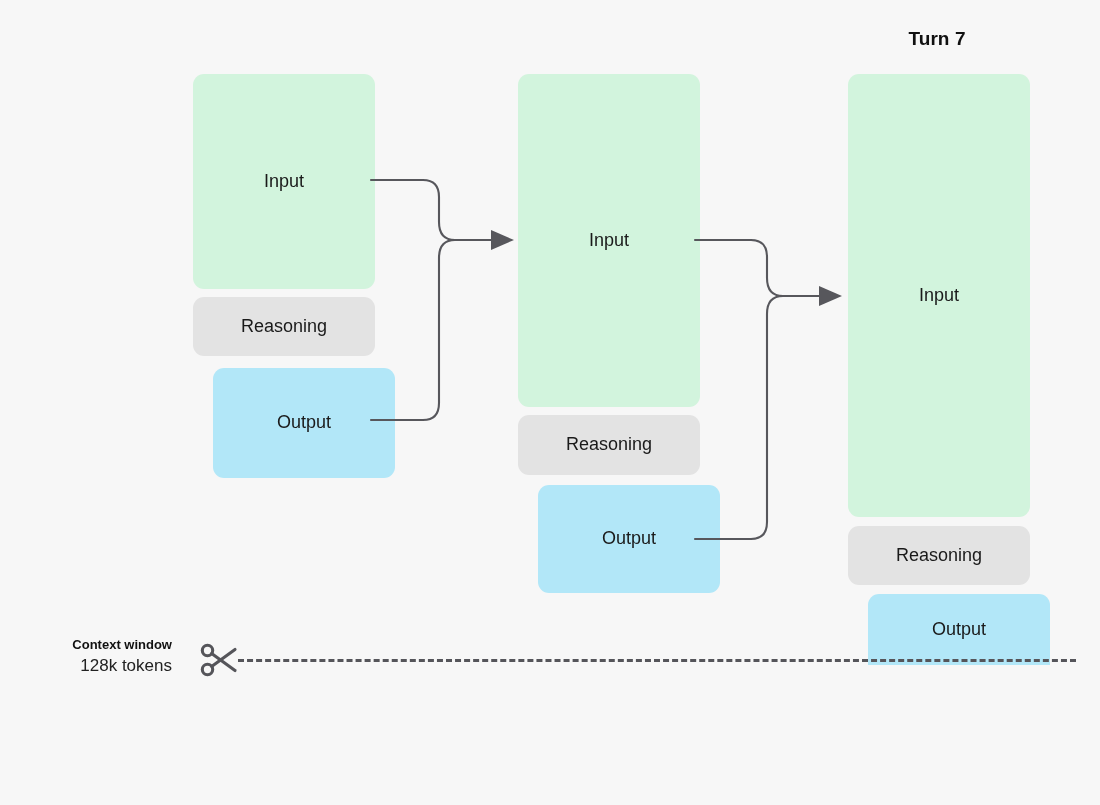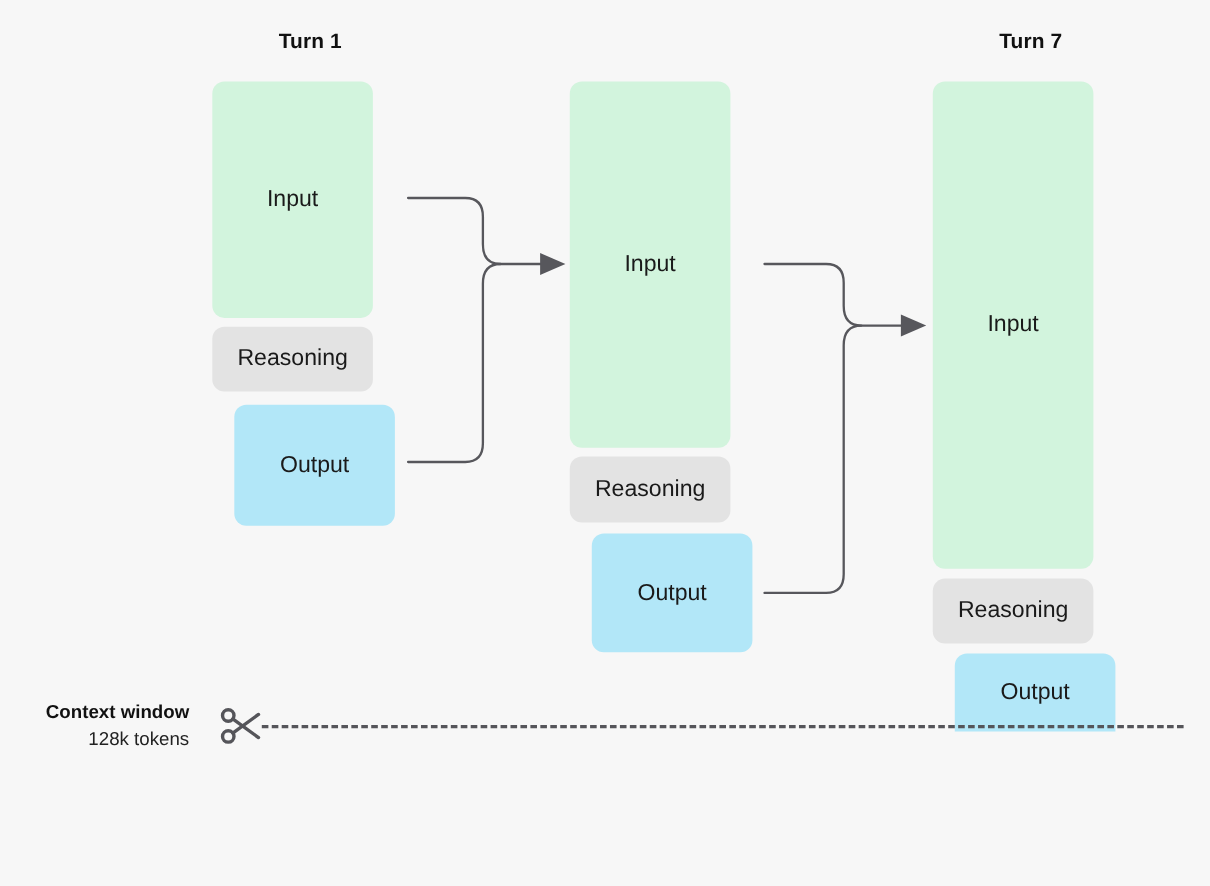--- a/index.html
+++ b/index.html
@@ -32,27 +32,27 @@
     color: #111111;
     top: 28px;
   }
   #turn-title-1 { left: 193px; }
   #turn-title-2 { left: 518px; }
   #turn-title-3 { left: 848px; }
 
   
   .block {
     position: absolute;
-    width: 146px;
+    width: 182px;
     border-radius: 11px;
     display: flex;
     align-items: center;
     justify-content: center;
     text-align: center;
-    font-size: 21px;
+    font-size: 18px;
     line-height: 1.28;
     color: #1a1a1a;
     box-sizing: border-box;
   }
   .block.green { background: #d2f4dd; }
   .block.gray  { background: #e3e3e3; }
   .block.blue  { background: #b2e7f8; margin-left: 20px; }
   .block.pink  { background: #fabfbc; }
 
   
@@ -100,21 +100,21 @@
   #context-label {
     position: absolute;
     left: 12px;
     top: 636px;
     width: 160px;
     text-align: right;
     line-height: 1.42;
   }
   #context-label .ctx-title {
     display: block;
-    font-size: 17px;
+    font-size: 13px;
     font-weight: 700;
     color: #111111;
   }
   #context-label .ctx-sub {
     display: block;
     font-size: 17px;
     font-weight: 400;
     color: #222222;
   }
   #scissors-icon {
@@ -123,21 +123,20 @@
     top: 638px;
     width: 44px;
     height: 44px;
   }
 </style>
 </head>
 <body style="background: rgb(247, 247, 247);">
 
 <div class="canvas">
 
-  <div class="turn-title" id="turn-title-1">Turn 1</div>
   <div class="turn-title" id="turn-title-3">Turn 7</div>
 
   <div class="block green" id="t1-input" style="background: rgb(210, 244, 221);">Input</div>
   <div class="block gray" id="t1-reasoning" style="background: rgb(227, 227, 227);">Reasoning</div>
   <div class="block blue" id="t1-output" style="background: rgb(178, 231, 248);">Output</div>
 
   <div class="block green" id="t2-input" style="background: rgb(210, 244, 221);">Input</div>
   <div class="block gray" id="t2-reasoning" style="background: rgb(227, 227, 227);">Reasoning</div>
   <div class="block blue" id="t2-output" style="background: rgb(178, 231, 248);">Output</div>
 

